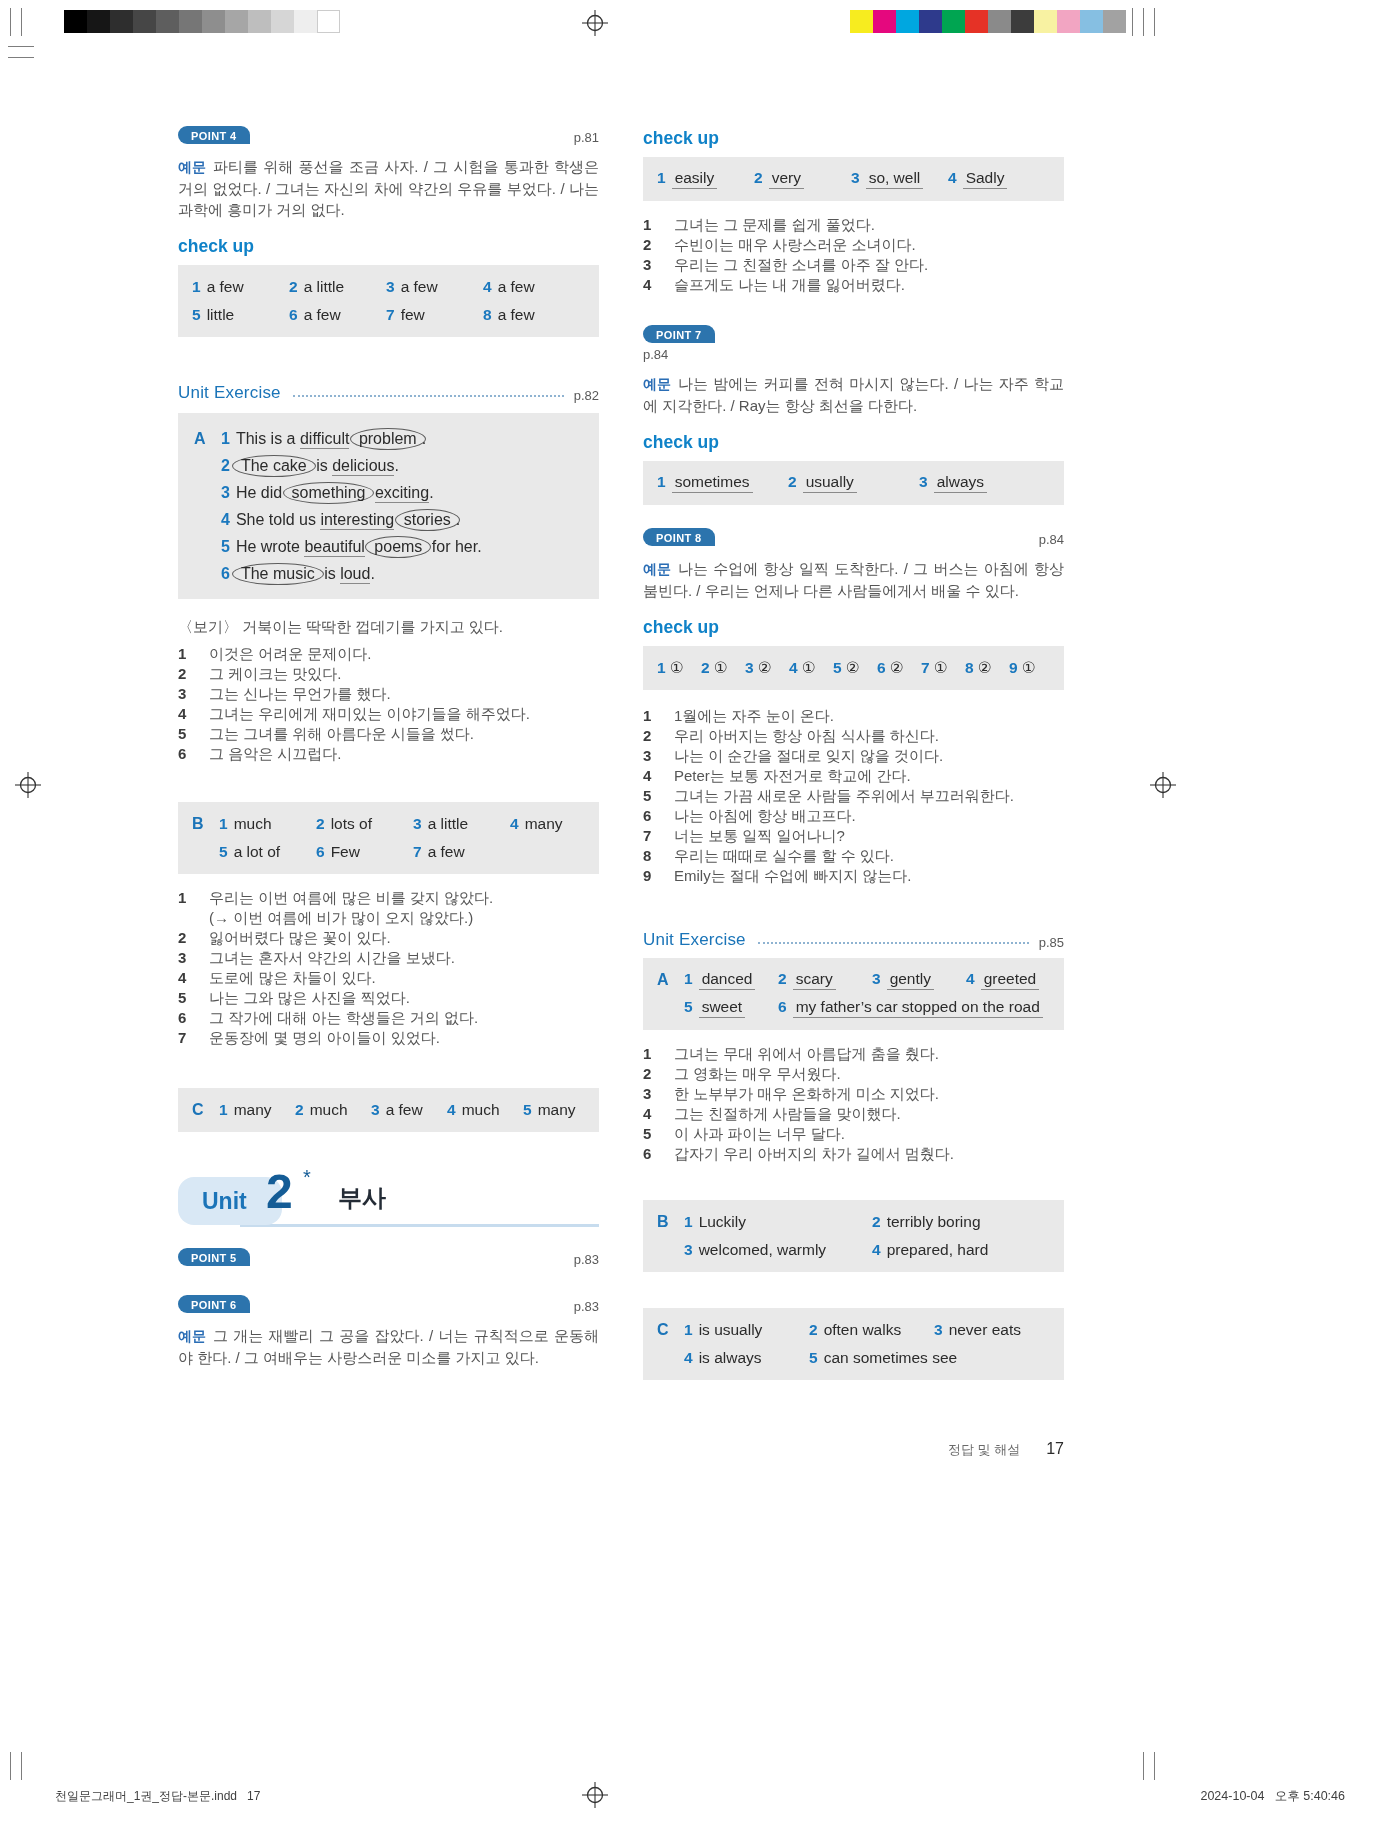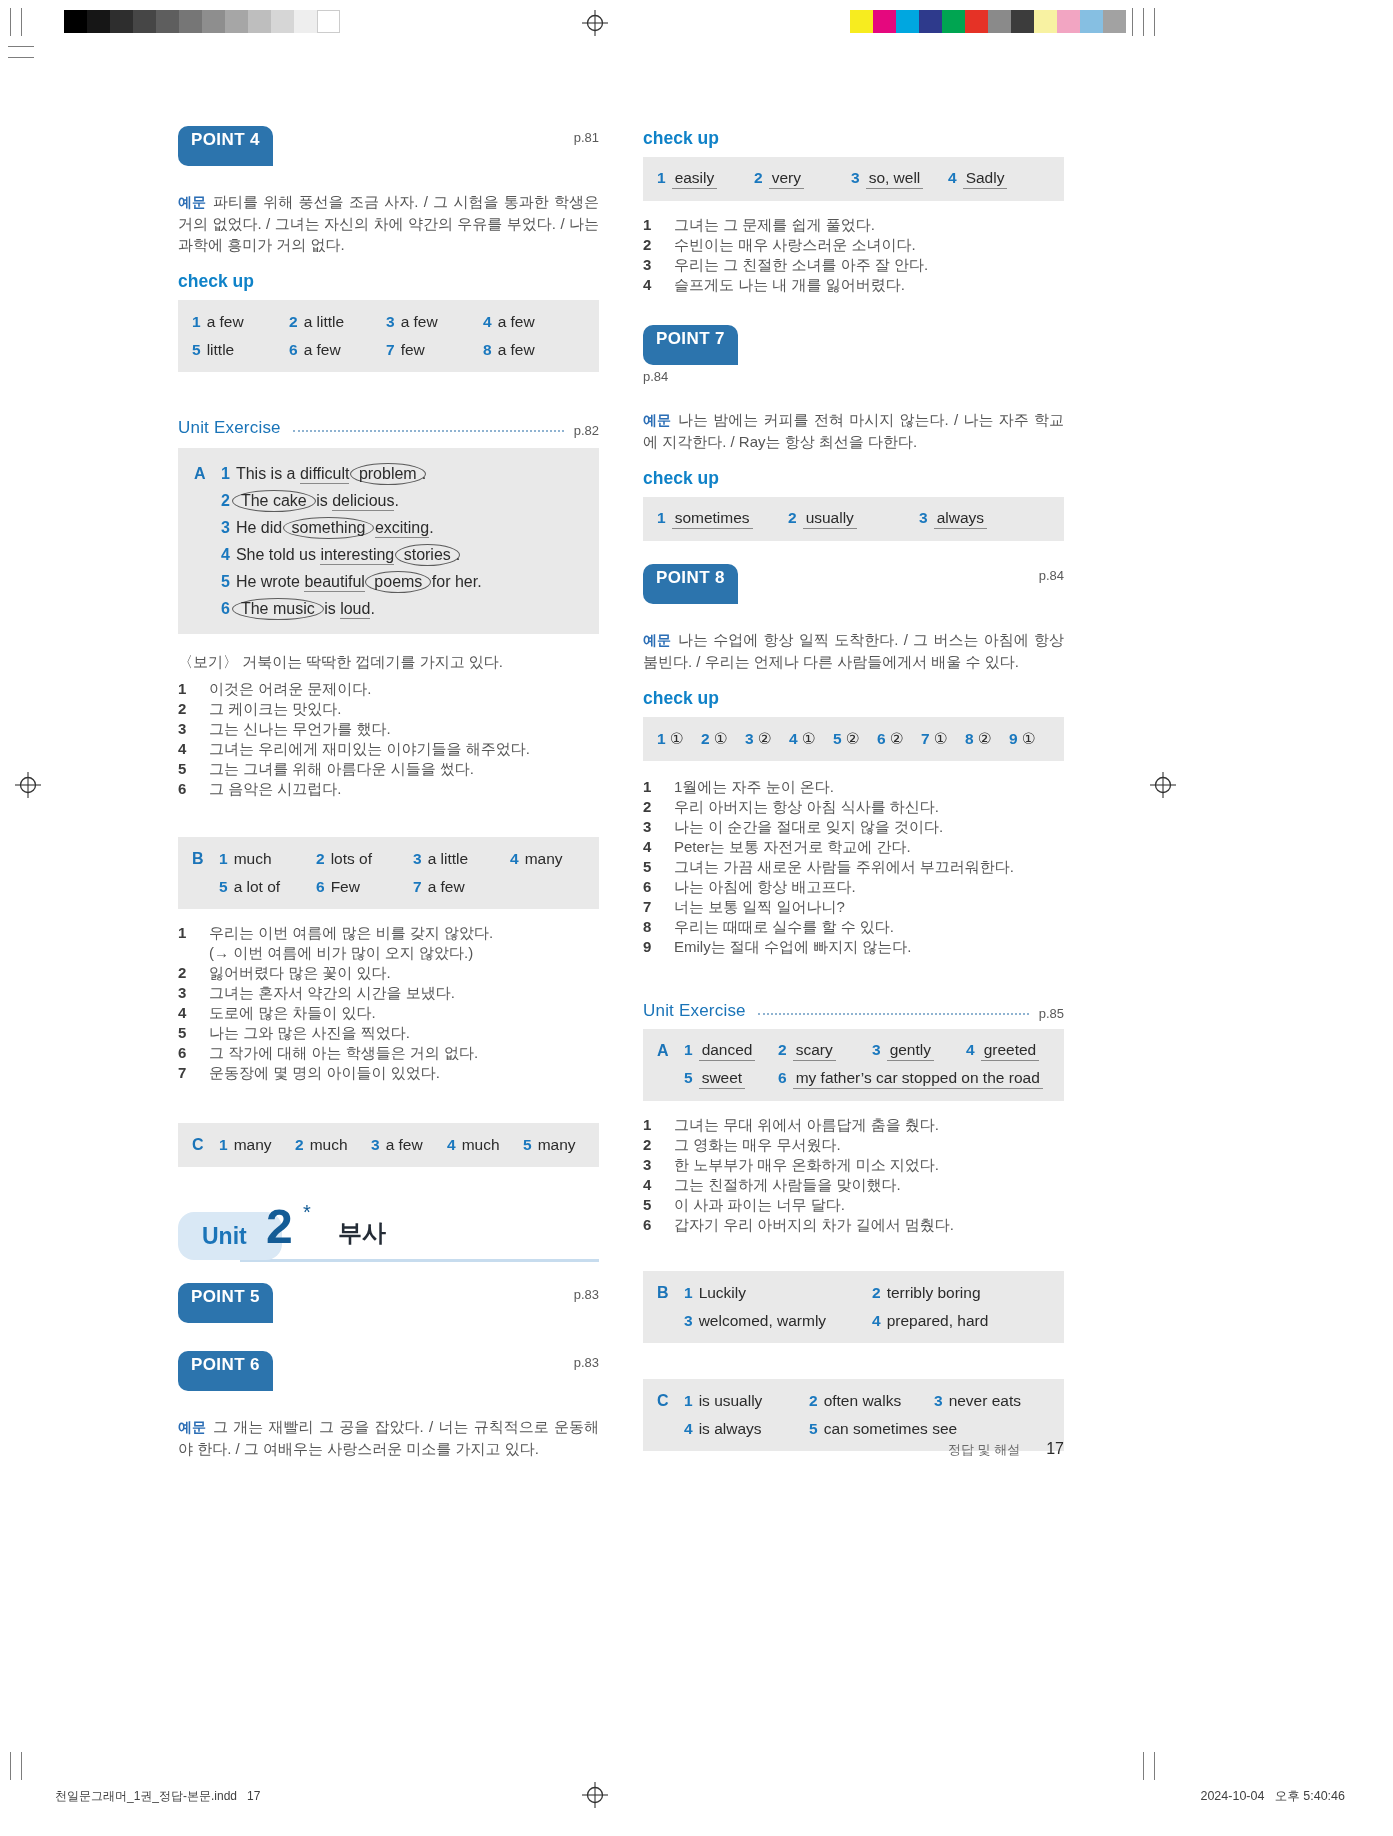--- a/index.html
+++ b/index.html
@@ -16,24 +16,24 @@
   .trim{position:absolute;background:#7d7d7d;}
 
   
   .col{position:absolute;top:120px;width:421px;}
   .col-left{left:178px;}
   .col-right{left:643px;}
 
   
   .point-row{display:flex;justify-content:space-between;align-items:flex-start;margin-top:26px;}
   .pbadge{display:inline-block;background:#2c74ad;color:#fff;font-weight:bold;
-          font-size:17px;letter-spacing:.4px;padding:4px 13px 16px;border-radius:10px 10px 0 10px;}
+          font-size:11px;letter-spacing:.4px;padding:4px 13px 2px;border-radius:10px 10px 0 10px;}
   .pageref{color:#595959;font-size:13px;margin-top:4px;}
 
-  .yemun{margin-top:25px;font-size:15px;line-height:21px;color:#555;text-align:justify;}
+  .yemun{margin-top:11px;font-size:15px;line-height:21px;color:#555;text-align:justify;}
   .yemun .ylabel{color:#2a6db5;font-weight:bold;font-size:14px;margin-right:7px;}
 
   .cu-h{margin-top:16px;font-size:17.5px;font-weight:bold;color:#0f82c8;}
 
   
   .abox{margin-top:8px;background:#e9e9e9;padding:8px 14px;display:flex;}
   .abox .blabel{color:#1b74b8;font-weight:bold;font-size:16px;width:27px;line-height:28px;flex:none;}
   .abox .rows{flex:1;min-width:0;}
   .arow{display:flex;align-items:center;height:28px;}
   .cell{display:flex;align-items:baseline;flex:none;}

